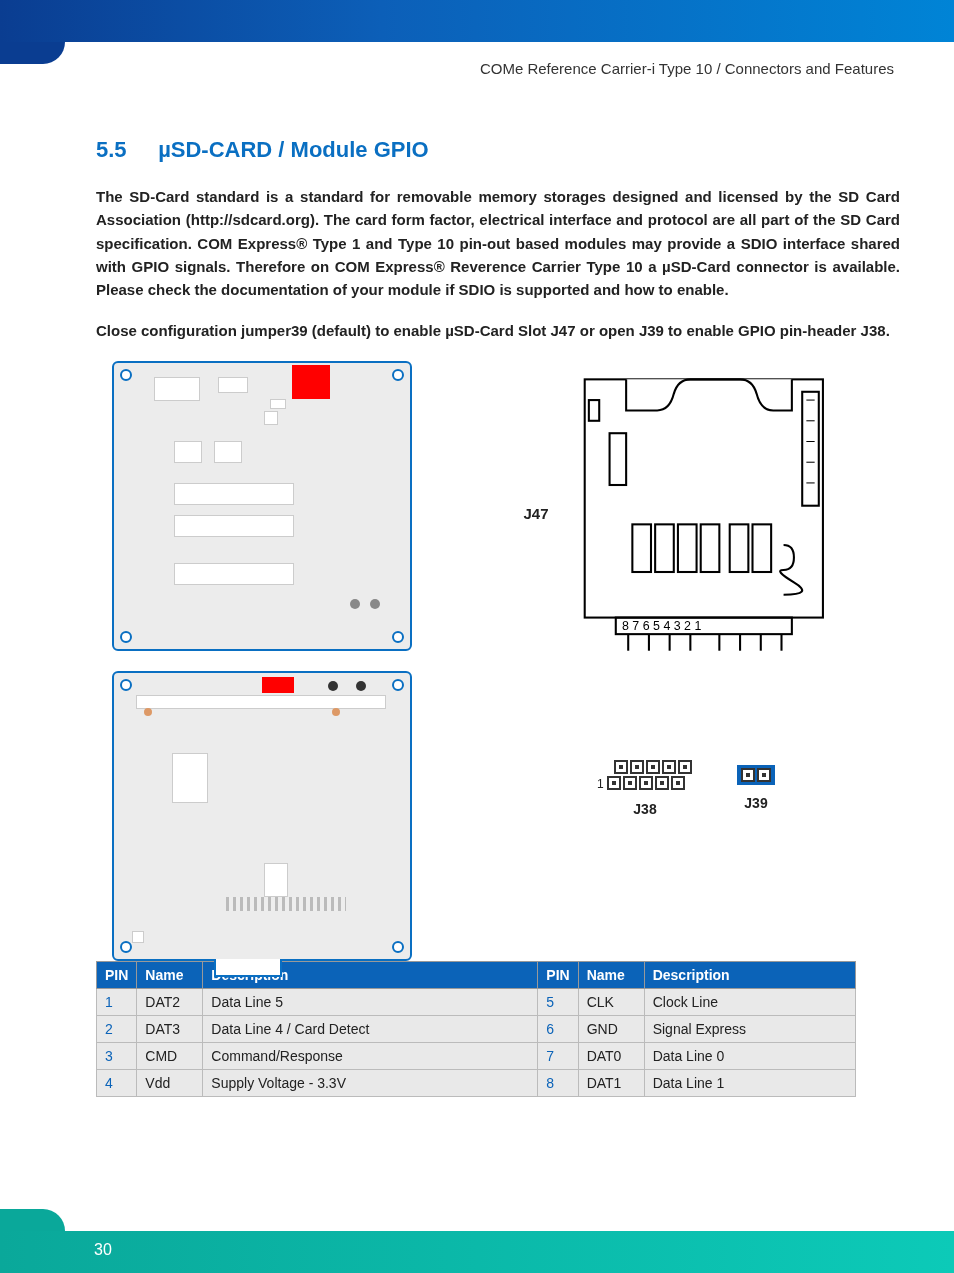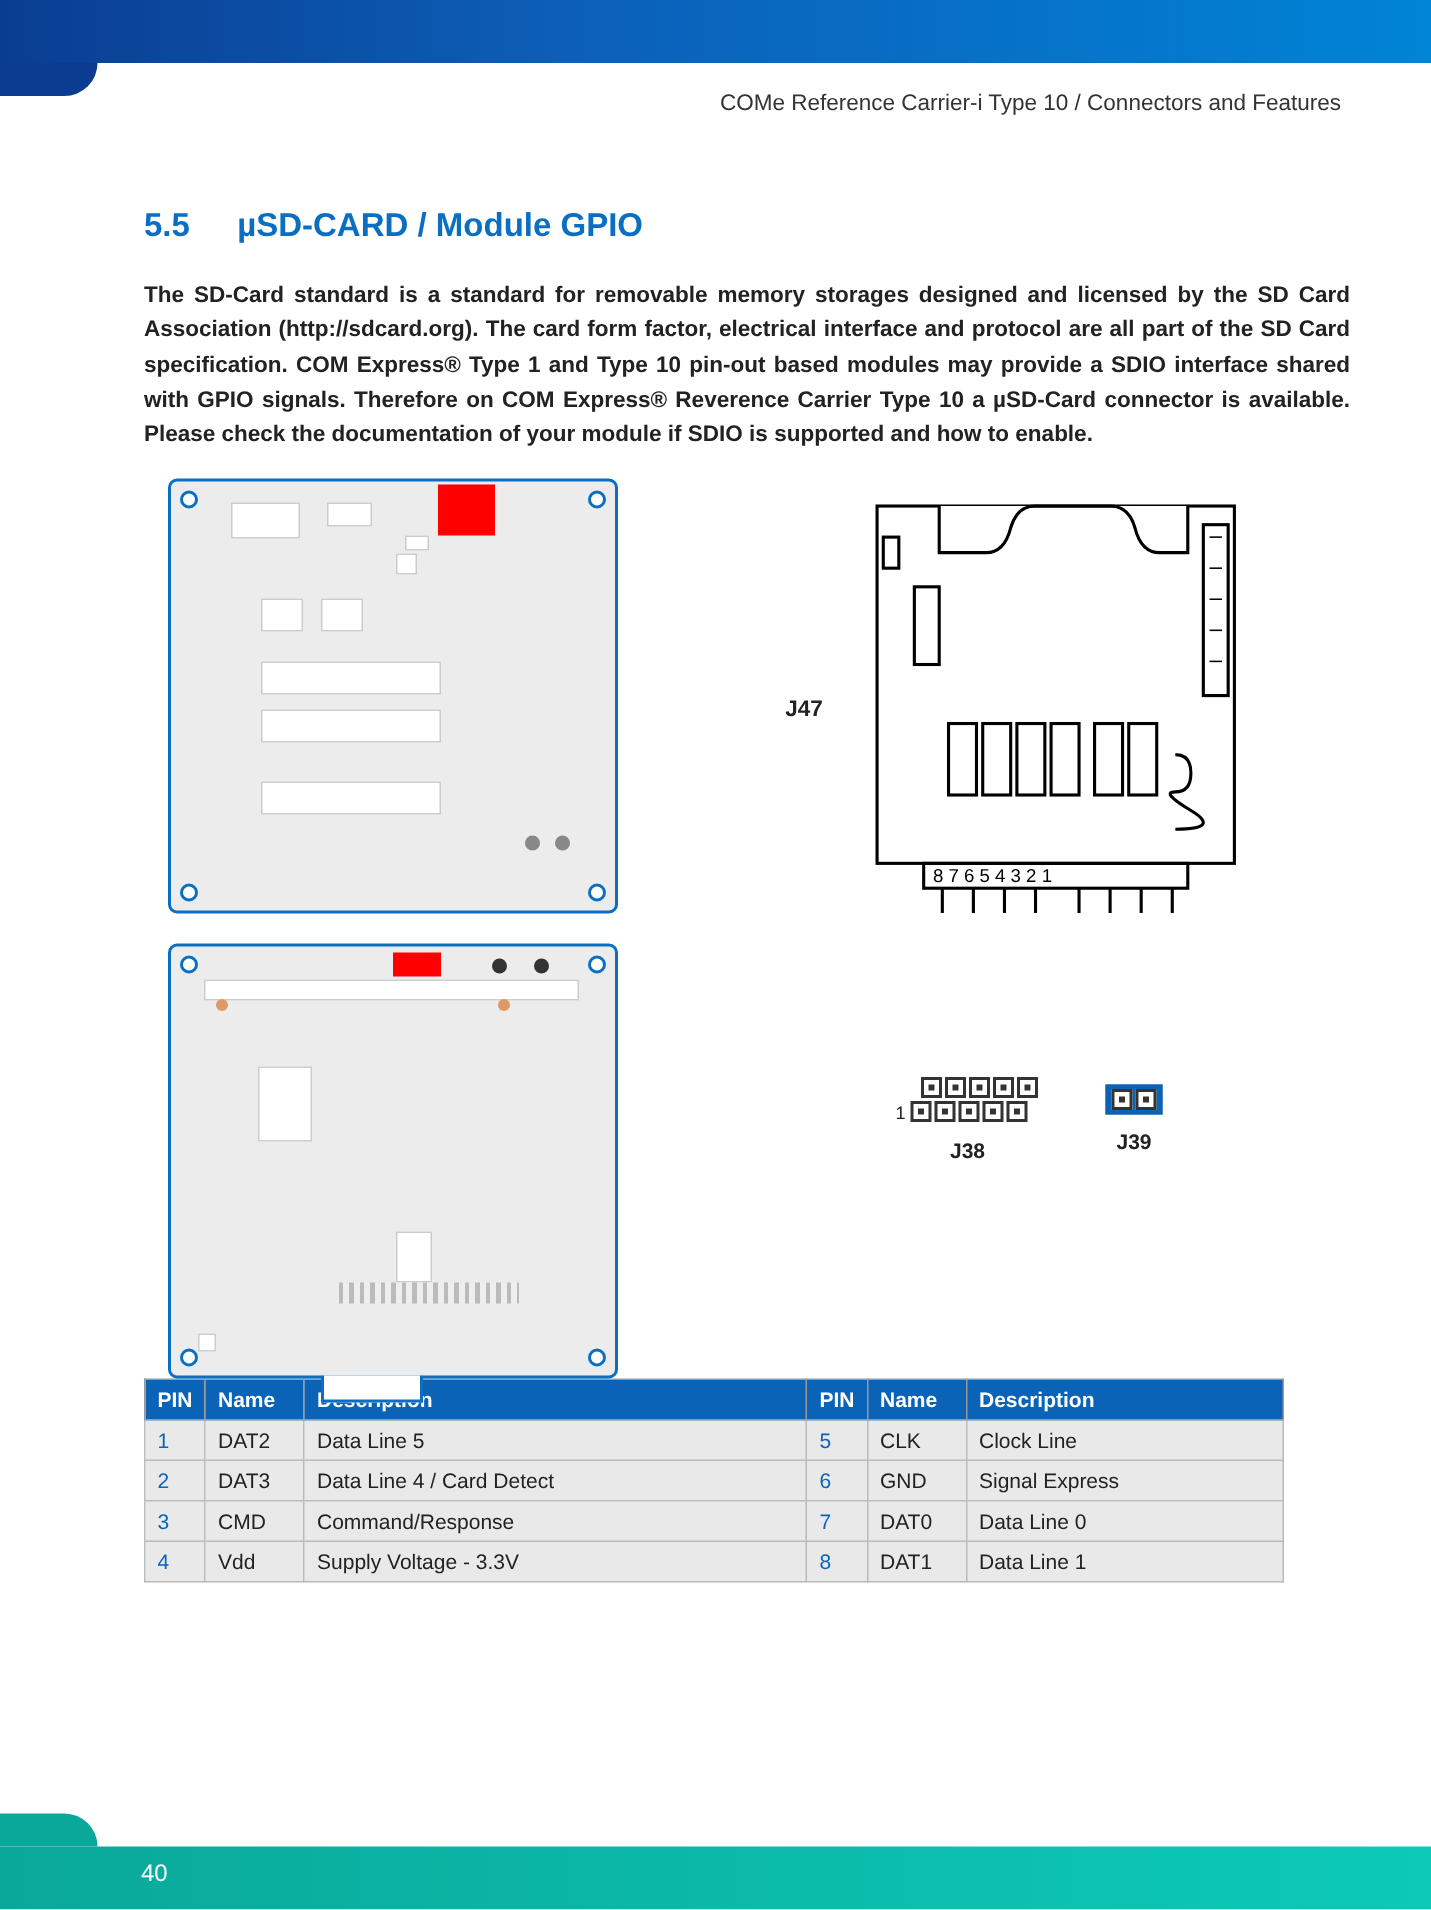--- a/index.html
+++ b/index.html
@@ -153,20 +153,21 @@
 <div class="breadcrumb">COMe Reference Carrier-i Type 10 / Connectors and Features</div>
 
 <div class="content">
 
   <h2 class="section">
     <span class="num">5.5</span>
     <span>µSD-CARD / Module GPIO</span>
   </h2>
 
   <p class="para">The SD-Card standard is a standard for removable memory storages designed and licensed by the SD Card Association (http://sdcard.org). The card form factor, electrical interface and protocol are all part of the SD Card specification. COM Express® Type 1 and Type 10 pin-out based modules may provide a SDIO interface shared with GPIO signals. Therefore on COM Express® Reverence Carrier Type 10 a µSD-Card connector is available. Please check the documentation of your module if SDIO is supported and how to enable.</p>
+  <p class="para">Close configuration jumper39 (default) to enable µSD-Card Slot J47 or open J39 to enable GPIO pin-header J38.</p>
 
   <div class="diagrams">
     <div class="col-left">
 
       <div class="board board1">
         <div class="hole h1"></div>
           <div class="hole h2"></div>
           <div class="hole h3"></div>
           <div class="hole h4"></div>
         <div class="red red1"></div>
@@ -322,14 +323,14 @@
           <td class="name">DAT1</td>
           <td>Data Line 1</td>
         </tr>
       </tbody>
   </table>
 
 </div>
 
 <div class="footer">
   <div class="tail"></div>
-  <div class="pageno">40</div>
+  <div class="pageno">30</div>
 </div>
 
 </body></html>

